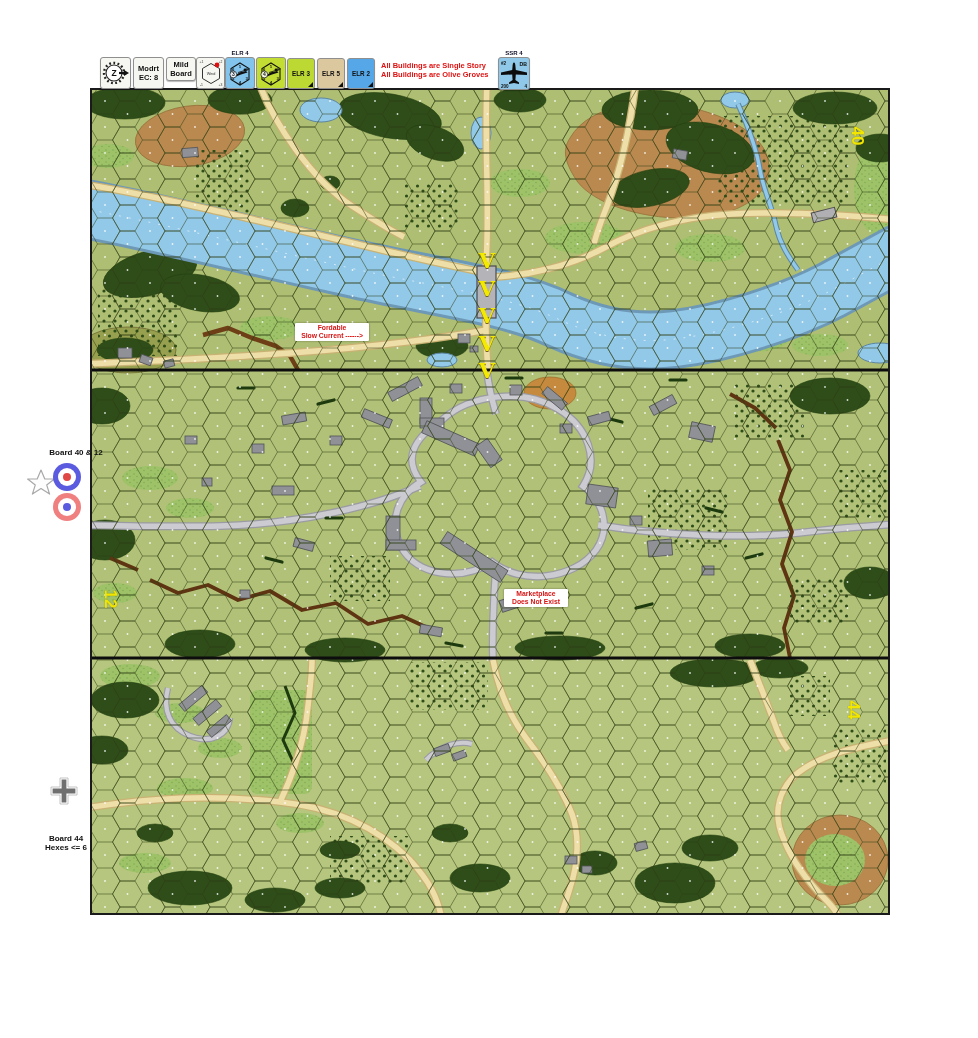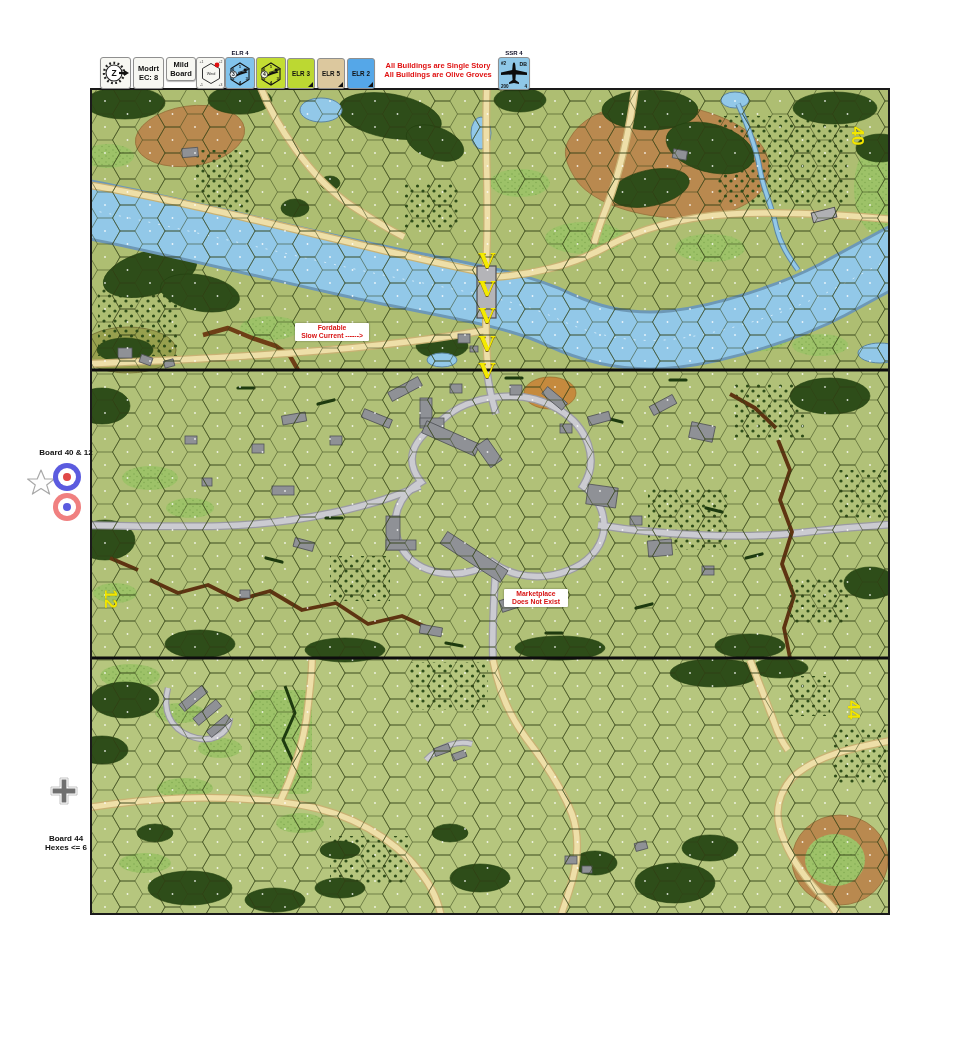--- a/index.html
+++ b/index.html
@@ -10,21 +10,21 @@
     background:#f7f7f2;box-shadow:0 1px 1px rgba(0,0,0,.28);display:flex;align-items:center;
     justify-content:center;flex-direction:column;}
   .counter .l{font-size:7.5px;font-weight:bold;line-height:9px;color:#111;text-align:center;white-space:nowrap;}
   .tinylabel{position:absolute;font-size:6px;font-weight:bold;color:#101028;text-align:center;line-height:7px;}
   .elrsq{color:#111;font-size:6.3px;font-weight:bold;}
   .corner:after{content:"";position:absolute;right:1px;bottom:1px;width:0;height:0;
     border-left:5px solid transparent;border-bottom:5px solid #111;}
   .elr3{background:#bcd832;} .elr5{background:#dcc89e;} .elr2{background:#55a7e8;}
   .snipB{background:#82c4ec;} .snipG{background:#c3dd33;} .acft{background:#8fc8e8;}
   .notice{position:absolute;left:381px;top:61px;width:114px;color:#e01212;font-weight:bold;
-    font-size:7.5px;line-height:9px;text-align:center;}
+    font-size:7.5px;line-height:9px;text-align:left;}
 
   
   .side-label{position:absolute;font-size:8px;font-weight:bold;color:#111;text-align:center;line-height:9px;}
   .roundel{position:absolute;border-radius:50%;}
   .roundel .mid{position:absolute;left:5px;top:5px;width:18px;height:18px;border-radius:50%;background:#fff;}
   .roundel .core{position:absolute;left:10px;top:10px;width:8px;height:8px;border-radius:50%;}
 
   
   .map-wrap{position:absolute;left:90px;top:88px;width:800px;height:827px;}
   .ov-label{position:absolute;background:#ffffff;color:#d81414;font-weight:bold;font-size:6.8px;
@@ -456,21 +456,21 @@
         <text x="2" y="7" font-size="4.6" font-weight="bold" fill="#111">#2</text>
         <text x="28" y="7.5" font-size="5.2" font-weight="bold" text-anchor="end" fill="#111">DB</text>
         <path d="M15,4.5 C16,4.5 16.4,6.5 16.5,9 L16.8,12 L28,14.5 L28,17 L16.8,16.5 L16.4,22 L20,24.5 L20,26 L15,25 L10,26 L10,24.5 L13.6,22 L13.2,16.5 L2,17 L2,14.5 L13.2,12 L13.5,9 C13.6,6.5 14,4.5 15,4.5 Z" fill="#0c0c0c"></path>
         <text x="2" y="30" font-size="4.6" font-weight="bold" fill="#111">200</text>
         <text x="28" y="30" font-size="4.6" font-weight="bold" text-anchor="end" fill="#111">4</text>
       </svg>
     </div>
   </div>
 
   <div>
-    <div class="side-label" style="left:30px;top:448px;width:72px;">Board 40 &amp; 12</div>
+    <div class="side-label" style="left:40px;top:448px;width:72px;">Board 40 &amp; 12</div>
 
     <svg style="position:absolute;left:24px;top:466px;" width="34" height="34" viewBox="0 0 34 34">
       <polygon points="17,4 20.8,12.9 30.4,13 22.7,18.9 25.6,28.1 17,22.6 8.4,28.1 11.3,18.9 3.6,13 13.2,12.9" fill="#fdfdfd" stroke="#a8a8a8" stroke-width="1.2" stroke-linejoin="round"></polygon>
     </svg>
 
     <div class="roundel" style="left:53px;top:463px;width:28px;height:28px;background:#5b5bdf;">
       <div class="mid"></div>
       <div class="core" style="background:#e04848;"></div>
     </div>
     <div class="roundel" style="left:53px;top:493px;width:28px;height:28px;background:#f08080;">

